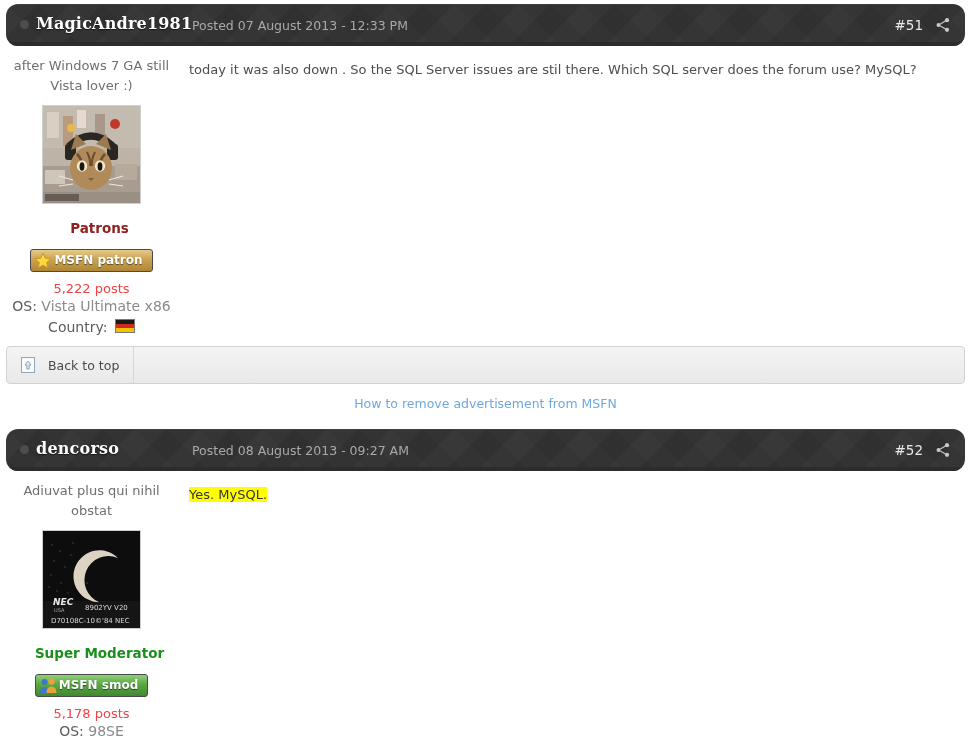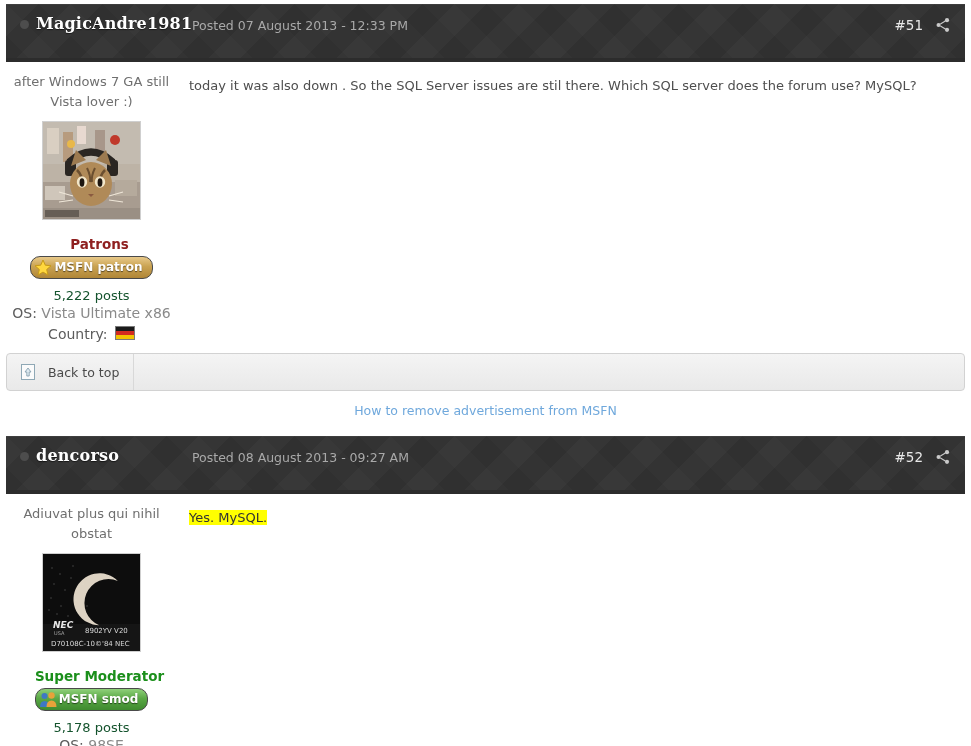--- a/index.html
+++ b/index.html
@@ -10,23 +10,23 @@
     font-size:13px;color:#4a4a4a;
     -webkit-font-smoothing:antialiased;
   }
   .page{position:relative;width:971px;height:746px;}
 
   
   .post{position:relative;width:971px;}
 
   .post-head{
     position:relative;
-    height:58px;
+    height:42px;
     margin:4px 6px 0 6px;
-    border-radius:0;
+    border-radius:12px;
     background-color:#333333;
     background-image:
       linear-gradient(135deg, rgba(255,255,255,.022) 25%, transparent 25%, transparent 50%, rgba(255,255,255,.022) 50%, rgba(255,255,255,.022) 75%, transparent 75%),
       linear-gradient(45deg, rgba(0,0,0,.05) 25%, transparent 25%, transparent 50%, rgba(0,0,0,.05) 50%, rgba(0,0,0,.05) 75%, transparent 75%);
     background-size:64px 64px,64px 64px;
     box-shadow:inset 0 1px 0 rgba(255,255,255,.05);
     overflow:hidden;
   }
   .post-head::after{
     content:"";position:absolute;left:0;right:0;bottom:0;height:4px;
@@ -70,41 +70,41 @@
     border:1px solid #cfcfcf;
     overflow:hidden;position:relative;background:#fca5a5;
   }
   .avatar svg{display:block;}
   .group{
     margin-top:10px;font-weight:bold;font-size:13.5px;padding-left:16px;
   }
   .group.patrons{color:#8f2020;}
   .group.smod{color:#1b8f1b;}
   .badge{
-    display:inline-block;margin-top:4px;padding:0;
+    display:inline-block;margin-top:13px;padding:0;
     height:21px;line-height:21px;
-    border-radius:10px;position:relative;
+    border-radius:3px;position:relative;
     font-size:12px;font-weight:bold;color:#ffffff;
     text-shadow:0 1px 1px rgba(0,0,0,.55);
     border:1px solid #4a4a4a;
     padding-left:23px;padding-right:9px;
     box-sizing:content-box;
   }
   .badge.patron{
     background:linear-gradient(#e8c98a,#caa352 45%,#b08636);
     color:#ffffff;
   }
   .badge.smod{
     background:linear-gradient(#8fd07a,#5aa845 45%,#3e8a2f);
   }
   .badge .bicon{
     position:absolute;left:3px;top:2px;width:18px;height:17px;
   }
   .badge .bicon svg{display:block;}
-  .posts-count{margin-top:9px;font-size:13px;color:#14532d;}
+  .posts-count{margin-top:9px;font-size:13px;color:#ef4444;}
   .meta{font-size:14px;color:#5c5c5c;line-height:21px;}
   .meta .val{color:#8a8a8a;}
   .flag{
     display:inline-block;width:18px;height:12px;vertical-align:-1px;
     border:1px solid #7a7a7a;margin-left:3px;position:relative;overflow:hidden;
   }
   .flag svg{display:block;}
 
   .content{
     flex:1;padding:14px 4px 0 6px;min-height:40px;

